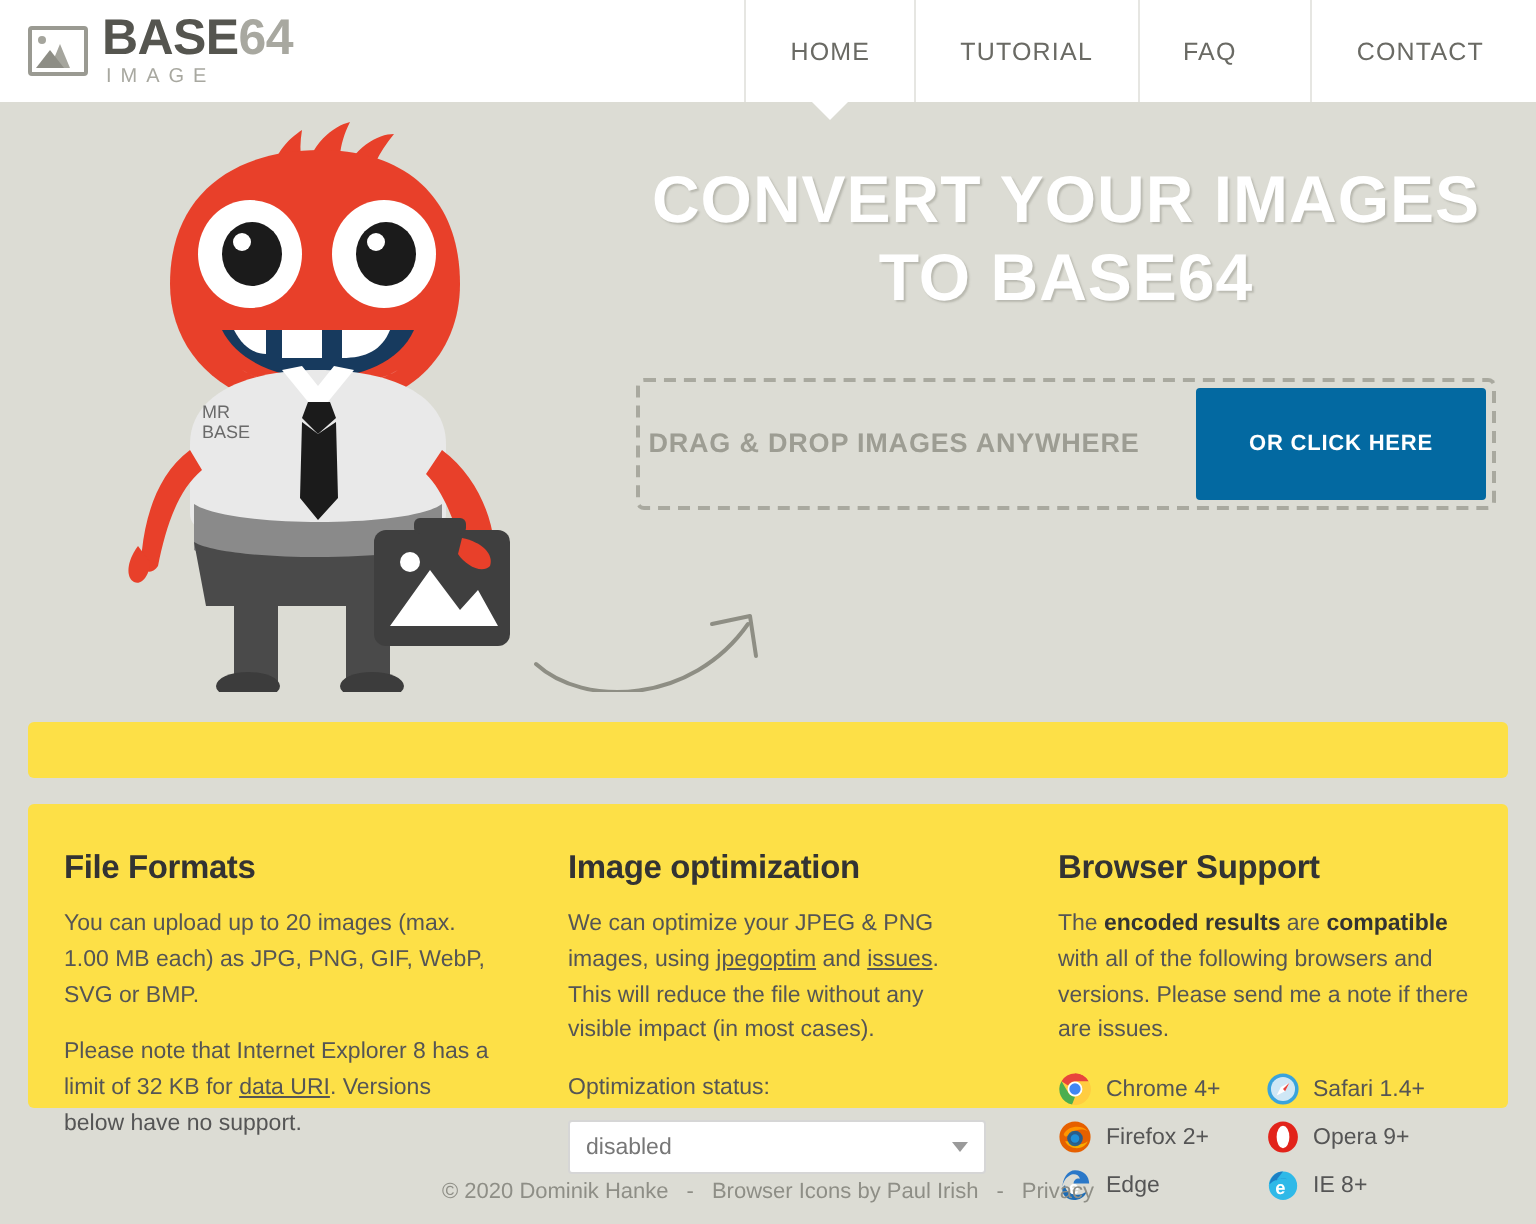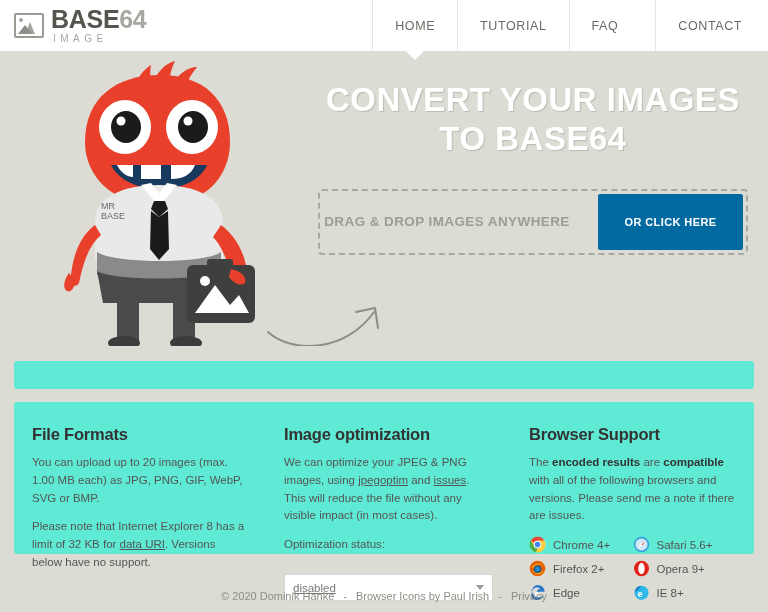--- a/index.html
+++ b/index.html
@@ -174,21 +174,21 @@
     position: absolute;
     left: 262px;
     top: 245px;
   }
 
   
   .mascot { position: absolute; left: 55px; top: 6px; width: 230px; height: 290px; }
 
   
   .panel {
-    background: #5eead4;
+    background: #fde047;
     border-radius: 3px;
     margin: 0 14px;
   }
   .results-panel { height: 28px; margin-top: 15px; }
   .info-panel {
     margin-top: 13px;
     display: flex;
     padding: 16px 0 18px 0;
     height: 152px;
     box-sizing: border-box;
@@ -209,33 +209,32 @@
     font-size: 11.5px;
     line-height: 1.55;
     color: #555555;
   }
   .col a {
     color: #555555;
     text-decoration: underline;
   }
   .col b { color: #333333; }
   .select-box {
-    margin-top: 20px;
+    margin-top: 6px;
     height: 25px;
     border: 1px solid #d6d6d6;
     border-radius: 2px;
     display: flex;
     align-items: center;
     justify-content: space-between;
     padding: 0 8px;
     font-size: 11.5px;
     color: #777777;
     background: #fff;
     cursor: pointer;
-    text-decoration: underline;
   }
   .caret-down {
     width: 0; height: 0;
     border-left: 4px solid transparent;
     border-right: 4px solid transparent;
     border-top: 5px solid #9a9a9a;
   }
 
   .browsers {
     display: flex;
@@ -414,21 +413,21 @@
         <span>Chrome 4+</span>
       </div>
 
       <div class="browser">
         <svg class="bi" width="17" height="17" viewBox="0 0 48 48">
           <circle cx="24" cy="24" r="22" fill="#3aa3dc"></circle>
           <circle cx="24" cy="24" r="17" fill="#cfe7f5"></circle>
           <path d="M33 15 L27 27 L15 33 L21 21 Z" fill="#ffffff"></path>
           <path d="M33 15 L27 27 L24 24 Z" fill="#e8453c"></path>
         </svg>
-        <span>Safari 5.6+</span>
+        <span>Safari 1.4+</span>
       </div>
 
       <div class="browser">
         <svg class="bi" width="17" height="17" viewBox="0 0 48 48">
           <circle cx="24" cy="24" r="22" fill="#e66000"></circle>
           <path d="M8 20 C14 8 34 6 42 16 C36 12 26 13 20 18 C14 23 10 26 8 20 Z" fill="#ff9500"></path>
           <path d="M10 30 C16 42 36 44 42 30 C34 36 22 36 16 30 Z" fill="#ffcb00" opacity=".7"></path>
           <circle cx="24" cy="26" r="11" fill="#0b5ca0" opacity=".85"></circle>
           <circle cx="24" cy="26" r="6" fill="#1f8fd6"></circle>
         </svg>

